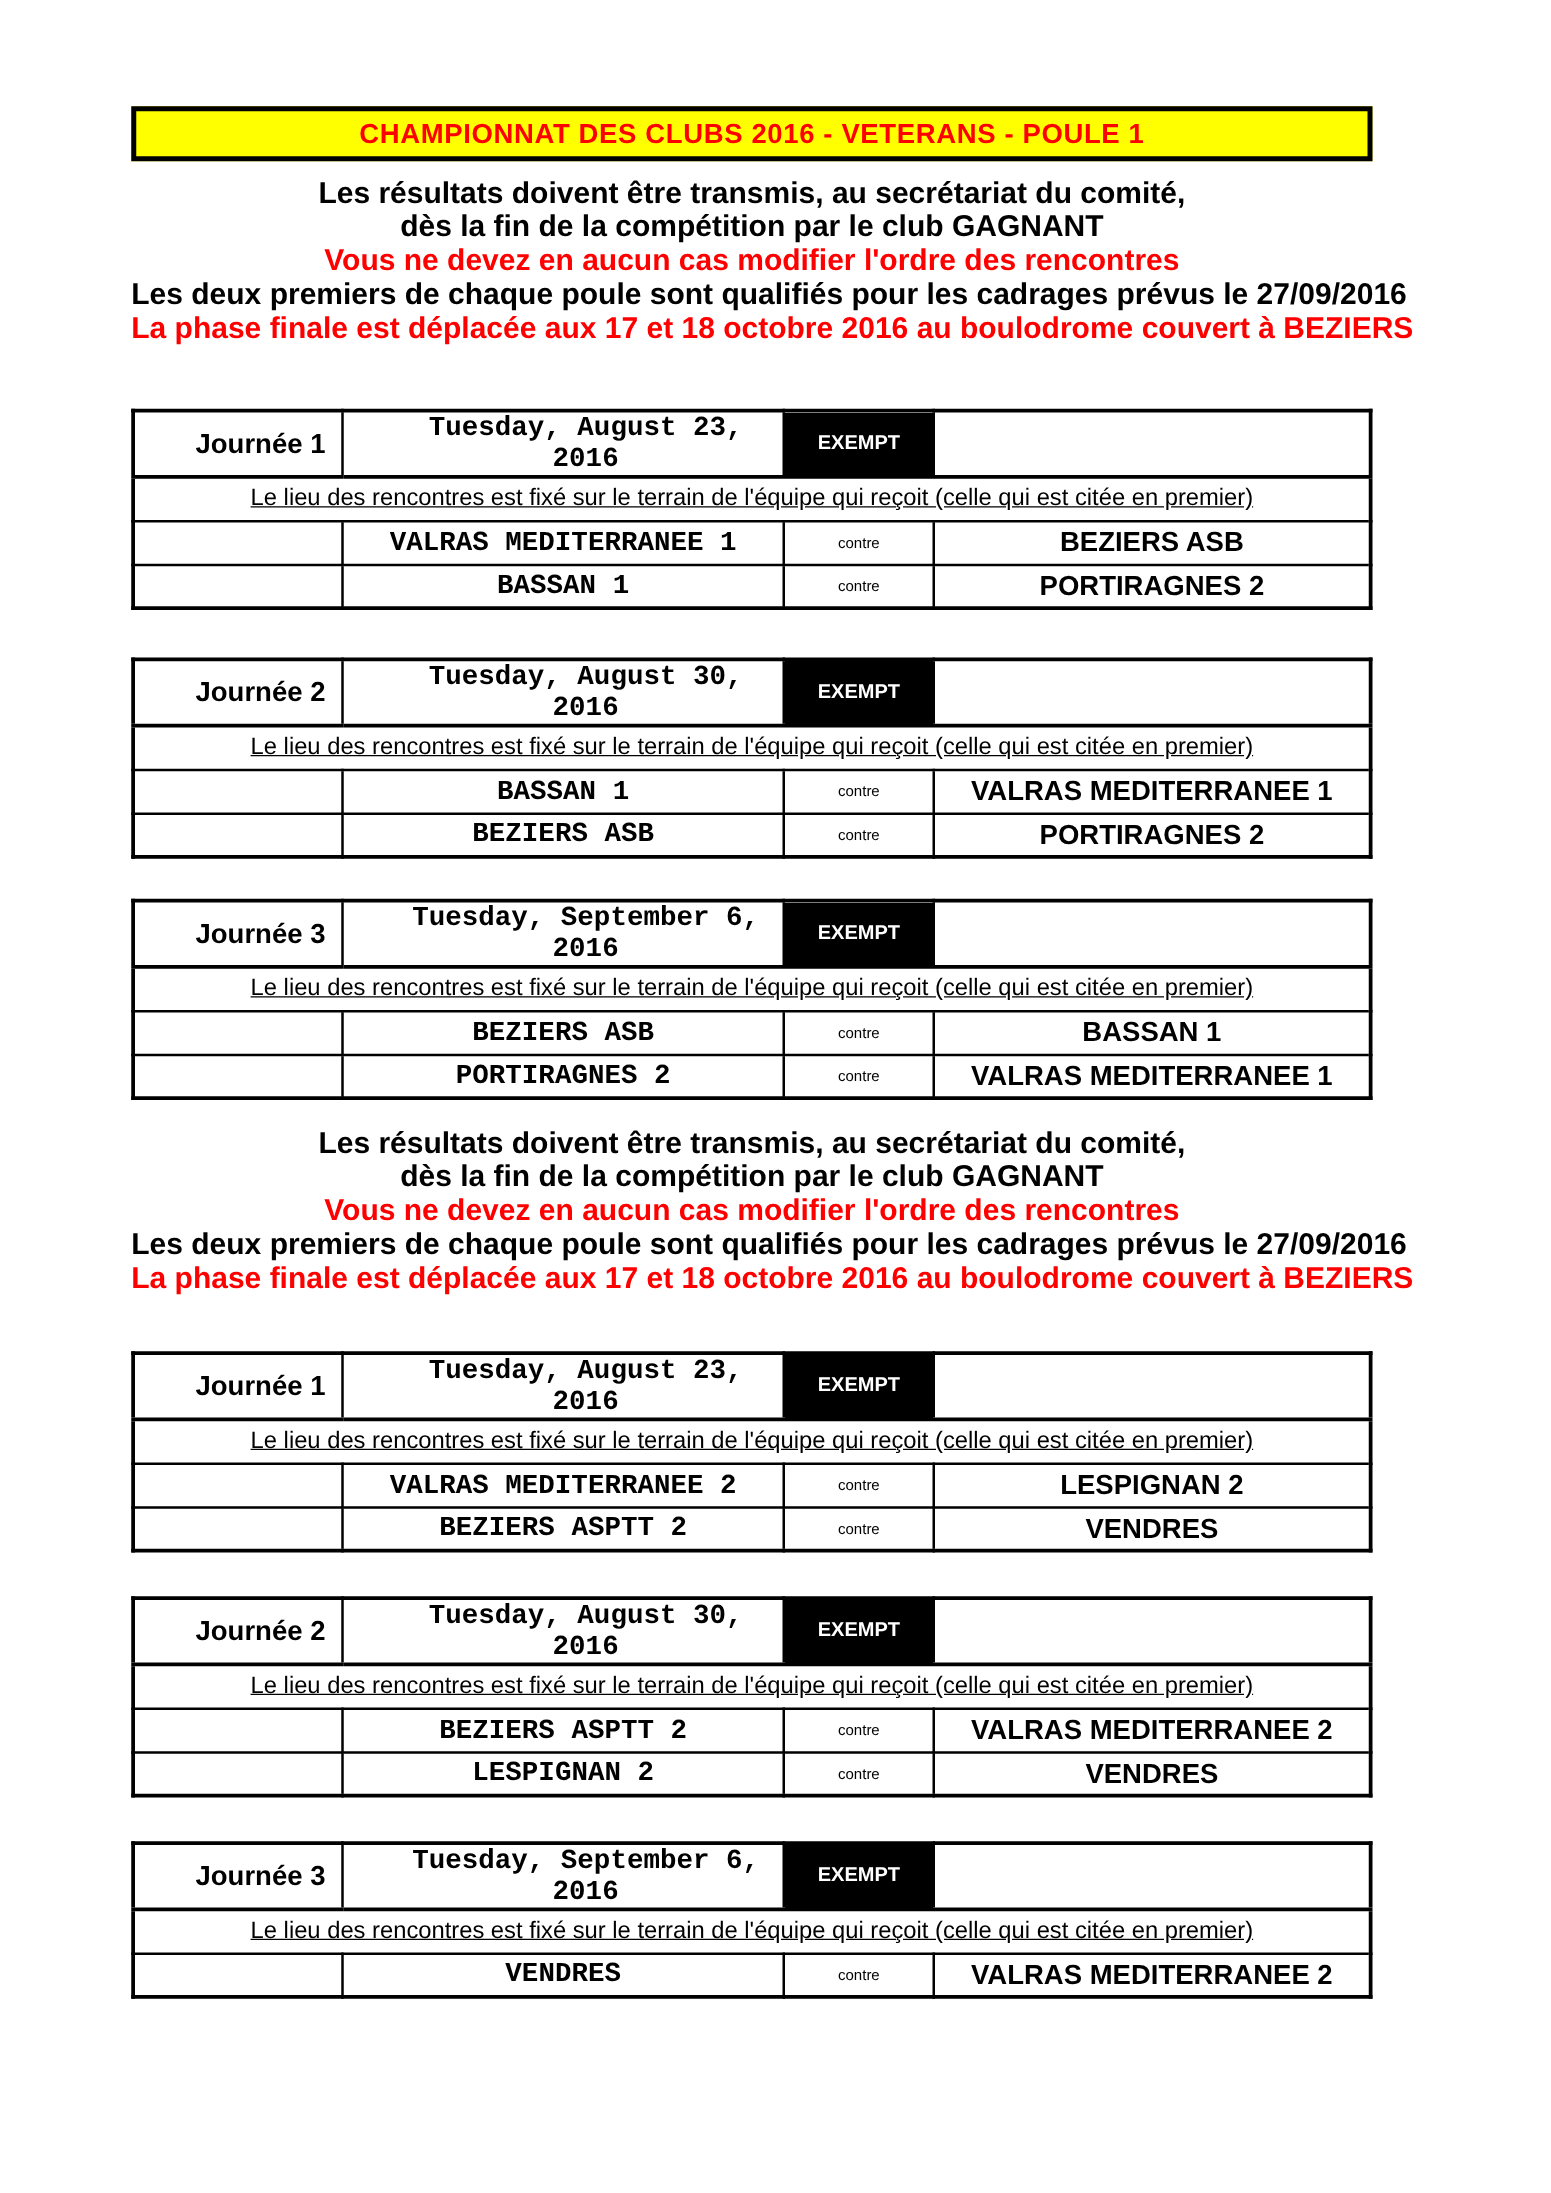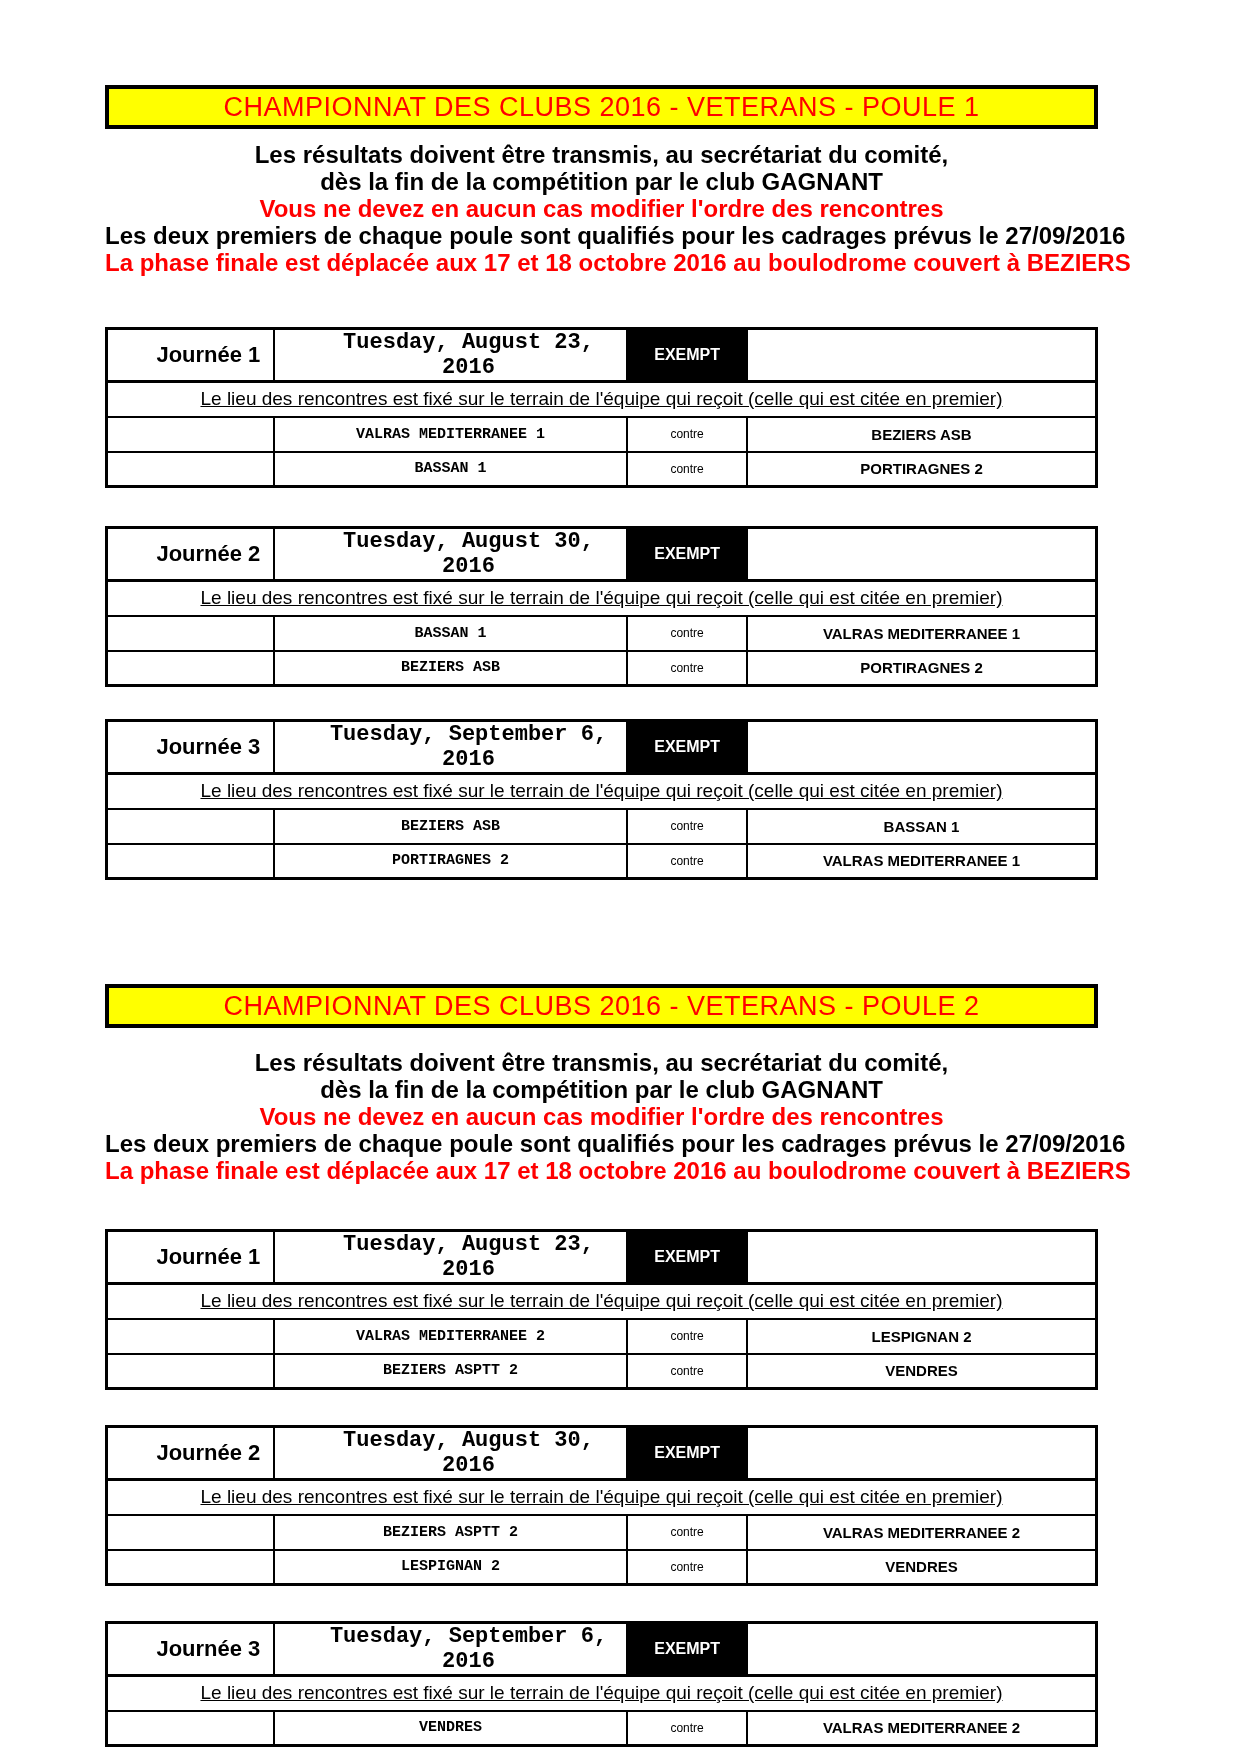--- a/index.html
+++ b/index.html
@@ -24,22 +24,22 @@
   
   .title-bar{
     margin-top:85px;
     border:4px solid #000;
     background:var(--title_bg);
     height:44px;
     display:flex;align-items:center;justify-content:center;
   }
   .title-bar .title-text{
     color:var(--accent_red);
-    font-weight:normal;
-    font-size:27px;
+    font-weight:bold;
+    font-size:22px;
     letter-spacing:0.5px;
     white-space:nowrap;
   }
   .title-bar.second{margin-top:104px;}
 
   
   .notice{margin-top:12px;text-align:center;}
   .notice.second{margin-top:21px;}
   .notice .line{
     font-weight:bold;
@@ -72,21 +72,21 @@
   }
   tr.hdr td{height:36px;}
   td.rlabel,td.rdate{font-weight:bold;font-size:22px;padding-left:36px;}
   td.exempt{
     background:var(--exempt_bg);
     color:var(--exempt_text);
     font-weight:bold;
     font-size:16px;
   }
   tr.venue td{font-size:19px;text-decoration:underline;}
-  td.team{font-weight:bold;font-size:15px;margin-top:44px;}
+  td.team{font-weight:bold;font-size:22px;margin-top:44px;}
   td.vs{font-size:12px;}
 
   .t1{margin-top:51px;}
   .t2{margin-top:38px;}
   .t3{margin-top:32px;}
   .t4{margin-top:45px;}
   .t5{margin-top:35px;}
   .t6{margin-top:35px;}
 </style>
 </head>
@@ -178,23 +178,20 @@
         </tr>
         <tr class="match">
           <td class="c1"></td>
           <td class="c2 team">PORTIRAGNES 2</td>
           <td class="c3 vs">contre</td>
           <td class="c4 team">VALRAS MEDITERRANEE 1</td>
         </tr>
       </tbody>
     </table>
 
-    <div class="title-bar second">
-      <span class="title-text">CHAMPIONNAT DES CLUBS 2016 - VETERANS - POULE 2</span>
-    </div>
 
     <div class="notice second">
       <div class="line">Les résultats doivent être transmis, au secrétariat du comité,</div>
       <div class="line">dès la fin de la compétition par le club GAGNANT</div>
       <div class="line red">Vous ne devez en aucun cas modifier l'ordre des rencontres</div>
       <div class="line">Les deux premiers de chaque poule sont qualifiés pour les cadrages prévus le 27/09/2016</div>
       <div class="line red">La phase finale est déplacée aux 17 et 18 octobre 2016 au boulodrome couvert à BEZIERS</div>
     </div>
 
     <table class="round t4">

